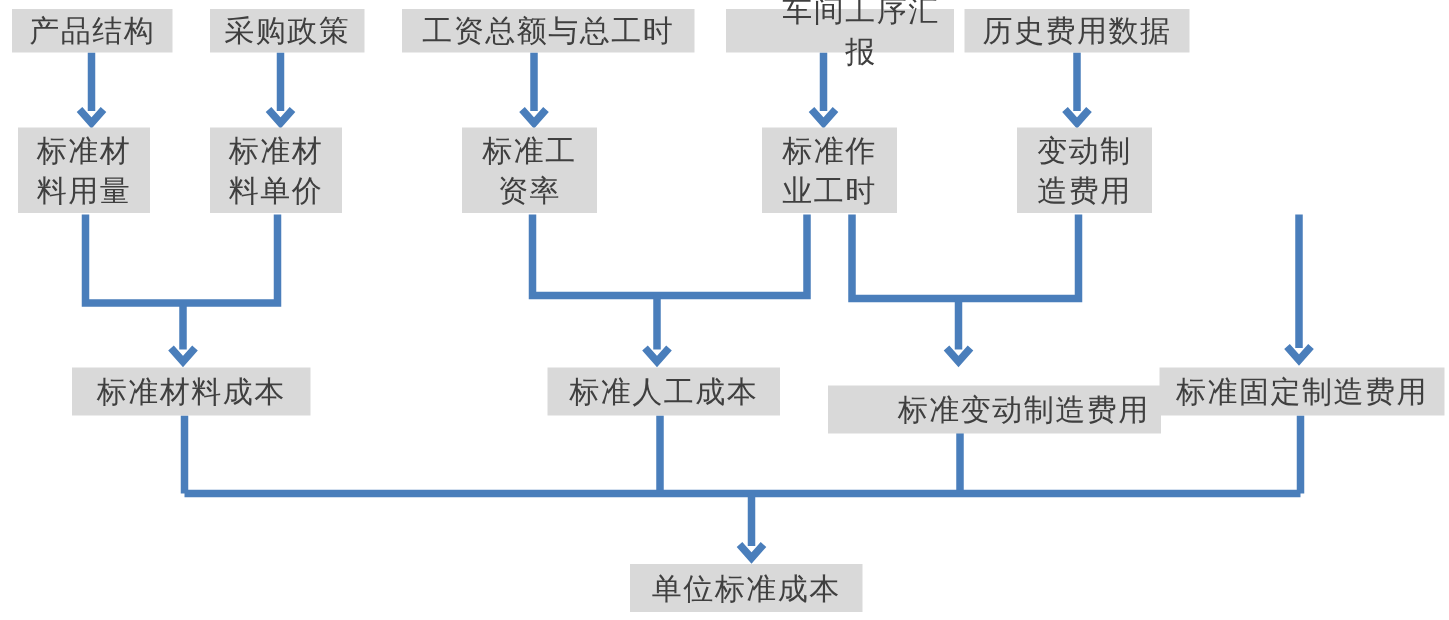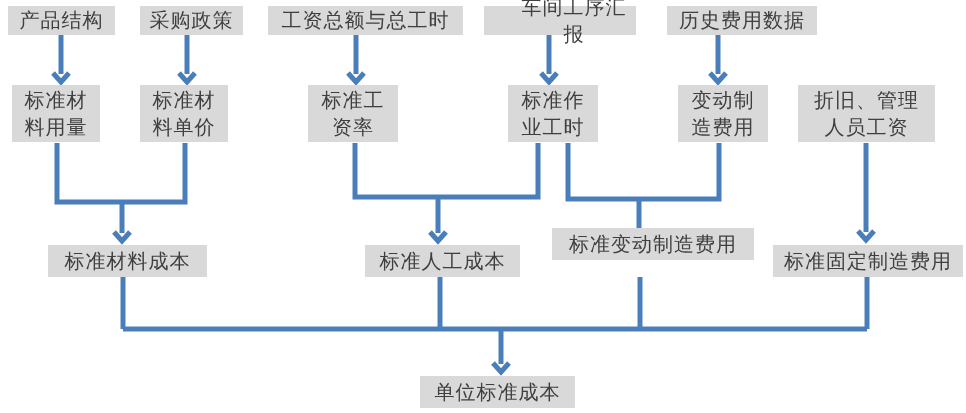--- a/index.html
+++ b/index.html
@@ -89,35 +89,33 @@
       <path d="M123,329 L867,329"></path>
       <path d="M501,329 L501,364"></path>
         <path d="M493,363 L501,372 L509,363"></path>
     </g>
   </svg>
 
   <div class="node" style="left:8px;top:6px;width:107px;height:29px;">产品结构</div>
   <div class="node" style="left:140px;top:6px;width:103px;height:29px;text-align:center;">采购政策</div>
   <div class="node" style="left:268px;top:6px;width:195px;height:29px;">工资总额与总工时</div>
   <div class="node" style="left:484px;top:6px;width:124px;height:29px;padding-left:28px;">车间工序汇报</div>
-  <div class="node" style="left:643px;top:6px;width:150px;height:29px;margin-left:24px;">历史费用数据</div>
+  <div class="node" style="left:643px;top:6px;width:150px;height:29px;">历史费用数据</div>
 
   <div class="node" style="left:12px;top:85px;width:88px;height:57px;">标准材
 料用量</div>
   <div class="node" style="left:140px;top:85px;width:88px;height:57px;">标准材
 料单价</div>
   <div class="node" style="left:308px;top:85px;width:90px;height:57px;">标准工
 资率</div>
   <div class="node" style="left:508px;top:85px;width:90px;height:57px;">标准作
 业工时</div>
   <div class="node" style="left:678px;top:85px;width:90px;height:57px;">变动制
 造费用</div>
-  <div class="node" style="left:798px;top:85px;width:137px;height:57px;">折旧、管理
-人员工资</div>
 
   <div class="node" style="left:48px;top:245px;width:159px;height:32px;">标准材料成本</div>
   <div class="node" style="left:365px;top:245px;width:155px;height:32px;">标准人工成本</div>
-  <div class="node" style="left:552px;top:228px;width:202px;height:32px;">标准变动制造费用</div>
+  <div class="node" style="left:552px;top:257px;width:183px;height:32px;padding-left:39px;">标准变动制造费用</div>
   <div class="node" style="left:420px;top:376px;width:155px;height:32px;">单位标准成本</div>
 
   <div class="node" style="left:773px;top:245px;width:190px;height:32px;">标准固定制造费用</div>
 
 </div>
 
 </body></html>

